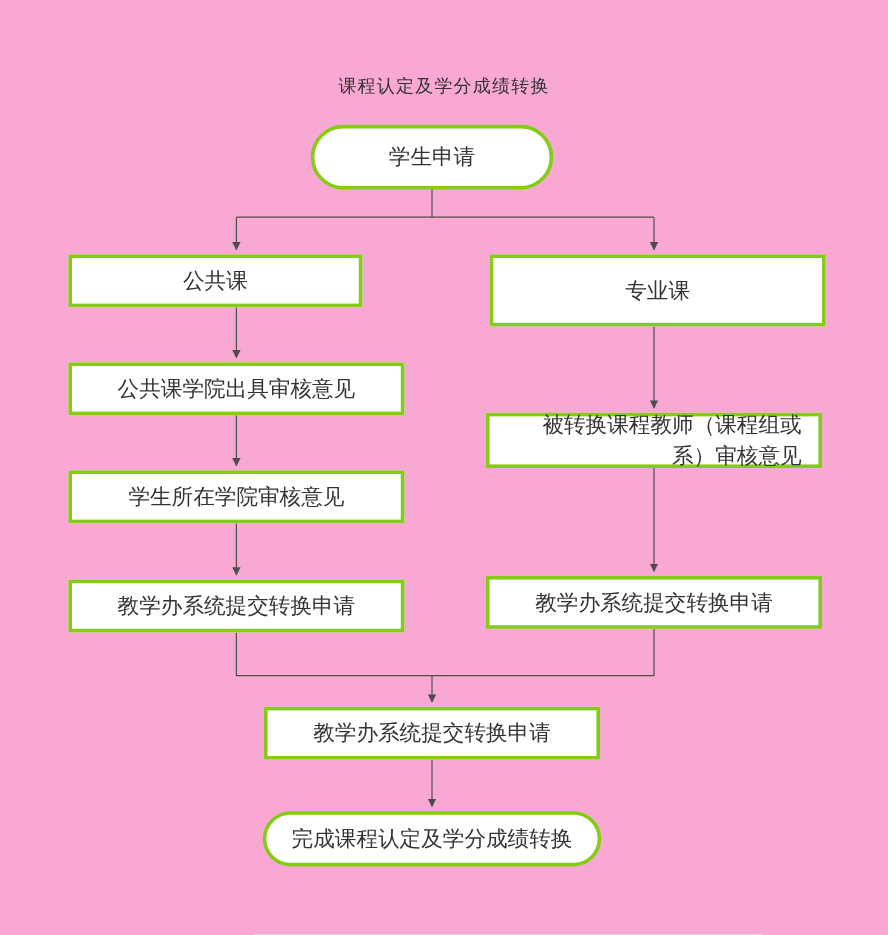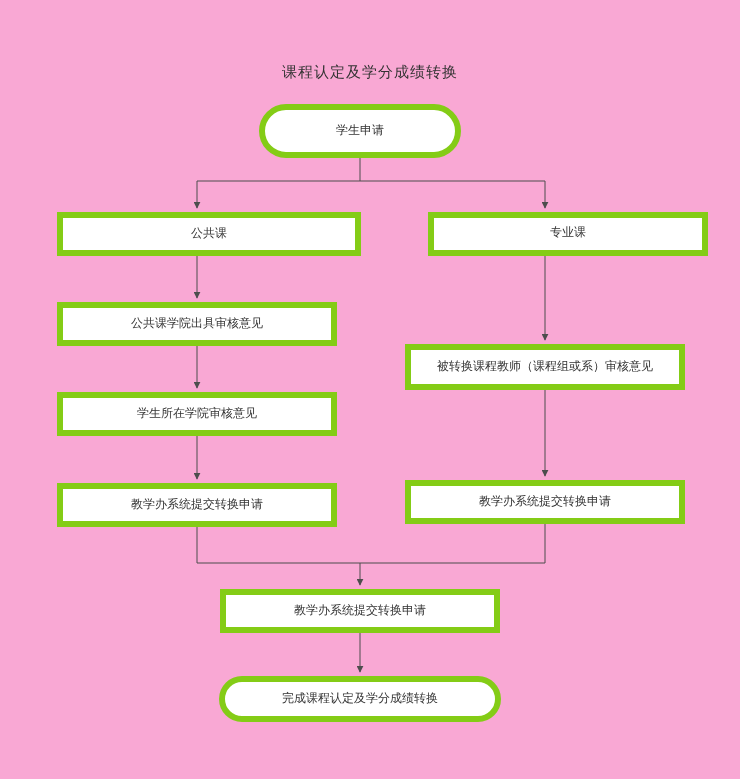--- a/index.html
+++ b/index.html
@@ -26,37 +26,37 @@
     letter-spacing: 1px;
   }
   .connectors {
     position: absolute;
     left: 0;
     top: 0;
   }
   .node {
     position: absolute;
     box-sizing: border-box;
-    border: 6px solid #84cc16;
+    border: 3px solid #84cc16;
     background: #ffffff;
     color: #333333;
-    font-size: 12px;
+    font-size: 18px;
     display: flex;
     align-items: center;
     justify-content: center;
     text-align: right;
     line-height: 1.45;
     padding: 0 14px;
   }
   .stadium { border-radius: 27px; }
 
   
   .n-start        { left: 259px; top: 104px; width: 202px; height: 54px; }
-  .n-public       { left: 57px;  top: 212px; width: 304px; height: 44px; }
-  .n-major        { left: 428px; top: 212px; width: 280px; height: 44px; font-family: Liberation Mono, monospace; }
+  .n-public       { left: 57px;  top: 212px; width: 245px; height: 44px; }
+  .n-major        { left: 408px; top: 212px; width: 280px; height: 60px; }
   .n-public-rev   { left: 57px;  top: 302px; width: 280px; height: 44px; }
   .n-college-rev  { left: 57px;  top: 392px; width: 280px; height: 44px; }
   .n-public-sub   { left: 57px;  top: 483px; width: 280px; height: 44px; }
   .n-major-rev    { left: 405px; top: 344px; width: 280px; height: 46px; }
   .n-major-sub    { left: 405px; top: 480px; width: 280px; height: 44px; }
   .n-merge-sub    { left: 220px; top: 589px; width: 280px; height: 44px; }
   .n-end          { left: 219px; top: 676px; width: 282px; height: 46px; border-radius: 23px; }
 </style>
 </head>
 <body>

